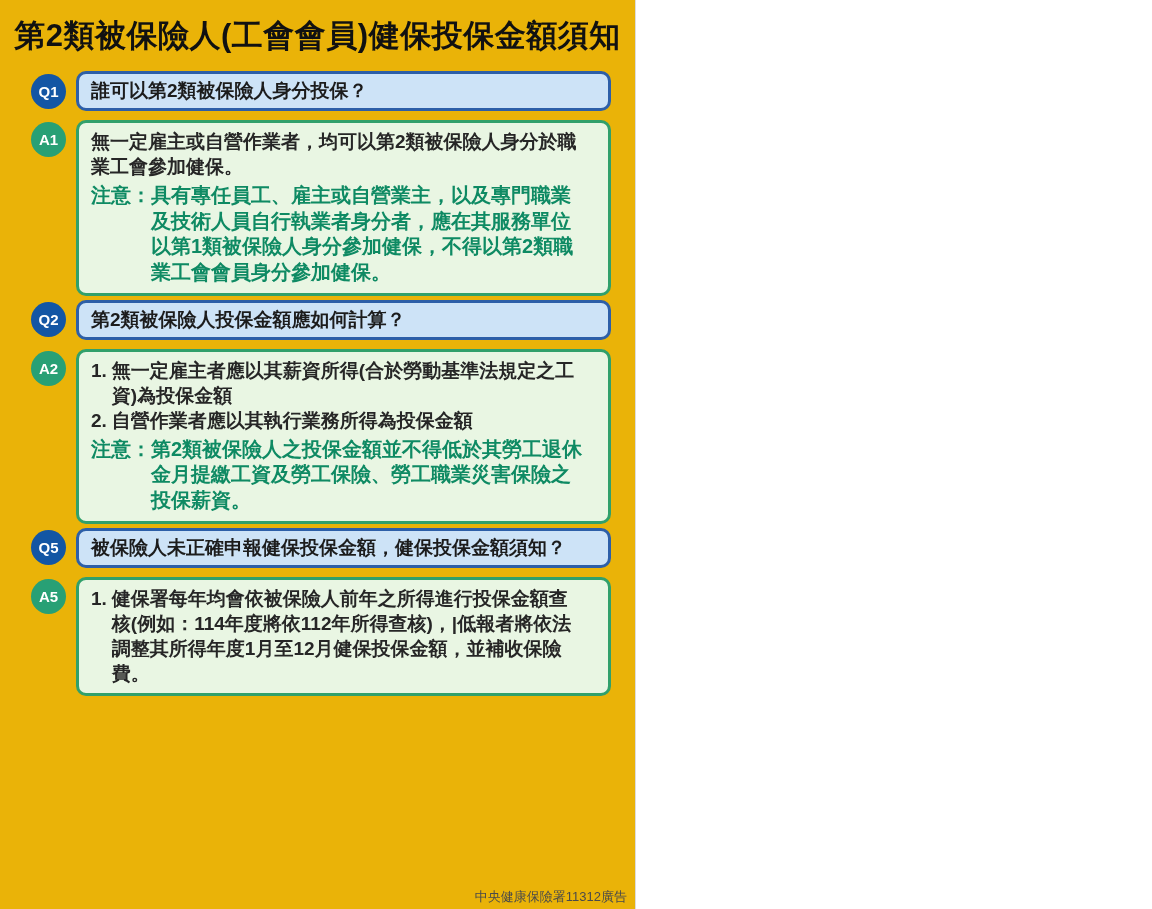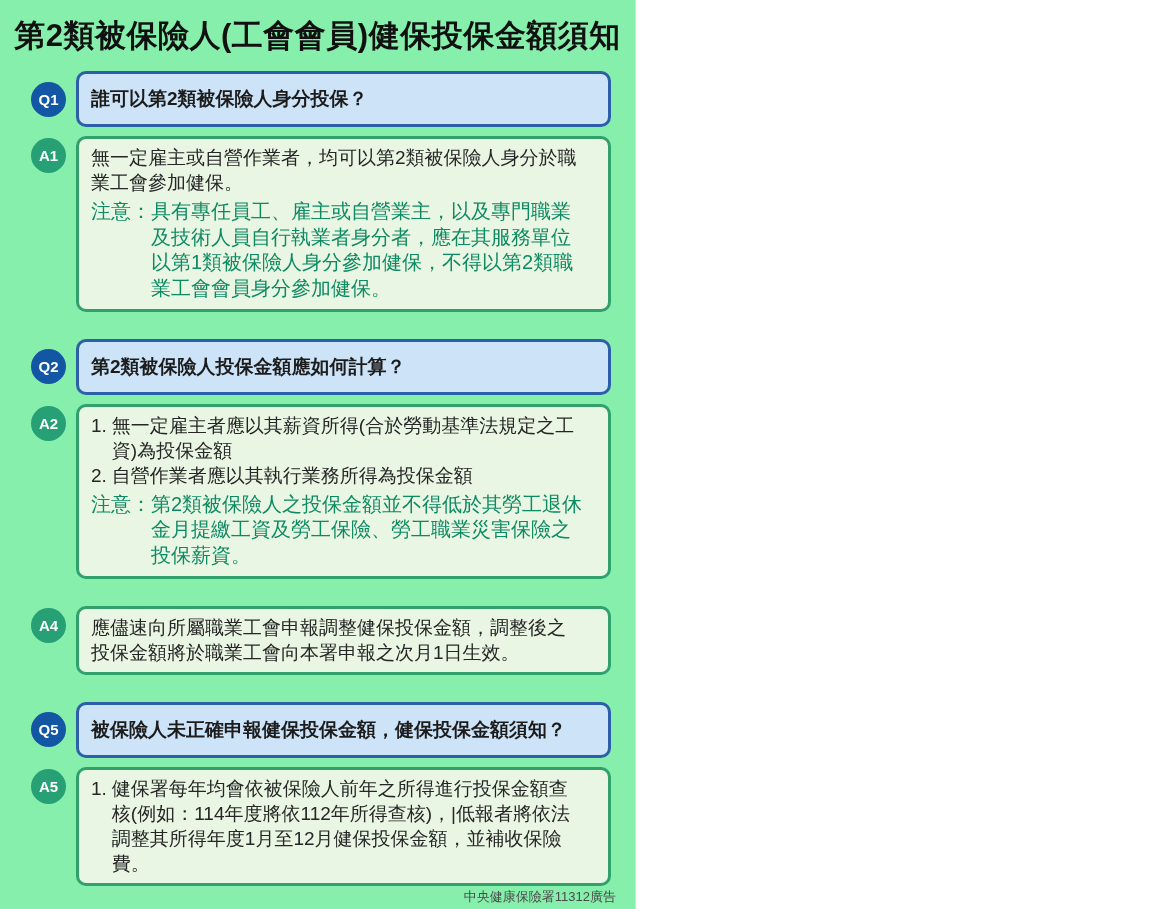--- a/index.html
+++ b/index.html
@@ -5,35 +5,35 @@
   * { box-sizing: border-box; }
   html, body {
     margin: 0; padding: 0;
     width: 1152px; height: 909px;
     background: #ffffff;
     font-family: "Liberation Sans", sans-serif;
   }
   .panel {
     position: relative;
     width: 636px; height: 909px;
-    background: #86efac;
+    background: #eab308;
     border-right: 1px solid #dcdcdc;
     overflow: hidden;
   }
   .title {
     margin: 0;
     padding-top: 15px;
     text-align: center;
     font-size: 31px;
     font-weight: 800;
     color: #111111;
     letter-spacing: 0.5px;
   }
   .content { padding: 14px 24px 0 31px; }
-  .qa-section { margin-bottom: 27px; }
+  .qa-section { margin-bottom: 4px; }
   .row { display: flex; align-items: flex-start; }
   .q-row { align-items: center; margin-bottom: 9px; }
   .badge {
     flex: 0 0 35px;
     width: 35px; height: 35px;
     border-radius: 50%;
     color: #ffffff;
     font-weight: bold;
     font-size: 15px;
     display: flex; align-items: center; justify-content: center;
@@ -41,52 +41,52 @@
   .q-badge { background: #1356a4; }
   .a-badge { background: #28a075; margin-top: 2px; }
   .box {
     flex: 1;
     margin-left: 10px;
     border-radius: 10px;
   }
   .q-box {
     background: #cde3f7;
     border: 3px solid #2d5fa8;
-    padding: 12px 12px;
+    padding: 4px 12px;
     font-size: 19px;
     font-weight: bold;
     color: #1c1c1c;
     display: flex; align-items: center;
     min-height: 37px;
   }
   .a-box {
     background: #e9f6e3;
     border: 3px solid #31a06b;
     padding: 6px 24px 7px 12px;
     font-size: 19px;
-    font-weight: normal;
+    font-weight: bold;
     color: #262626;
     line-height: 1.32;
   }
   .a-main { margin: 0; }
   .a-item { display: flex; }
   .item-num { white-space: nowrap; margin-right: 5px; }
   .item-text { flex: 1; }
   .note {
     display: flex;
     margin-top: 4px;
     font-size: 20px;
     line-height: 1.28;
     color: #0e8a63;
   }
   .note-label { white-space: nowrap; }
   .note-body { flex: 1; }
   .footer {
     position: absolute;
-    right: 19px; bottom: 3px;
+    right: 8px; bottom: 3px;
     font-size: 13px;
     color: #4a4a4a;
     font-weight: normal;
   }
 </style>
 </head>
 <body>
 
 <div class="panel">
 
@@ -136,26 +136,20 @@
             <span class="note-body">第2類被保險人之投保金額並不得低於其勞工退休金月提繳工資及勞工保險、勞工職業災害保險之投保薪資。</span>
           </div>
         </div>
       </div>
     </section>
 
     <section class="qa-section">
     </section>
 
     <section class="qa-section">
-      <div class="row a-row">
-        <div class="badge a-badge">A4</div>
-        <div class="box a-box">
-          <p class="a-main">應儘速向所屬職業工會申報調整健保投保金額，調整後之投保金額將於職業工會向本署申報之次月1日生效。</p>
-        </div>
-      </div>
     </section>
 
     <section class="qa-section">
       <div class="row q-row">
         <div class="badge q-badge">Q5</div>
         <div class="box q-box">
           <span>被保險人未正確申報健保投保金額，健保投保金額須知？</span>
         </div>
       </div>
       <div class="row a-row">

